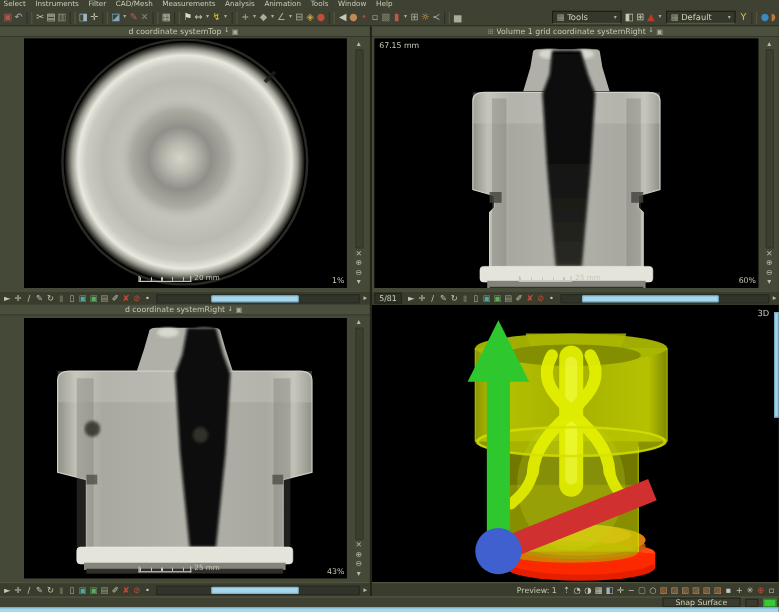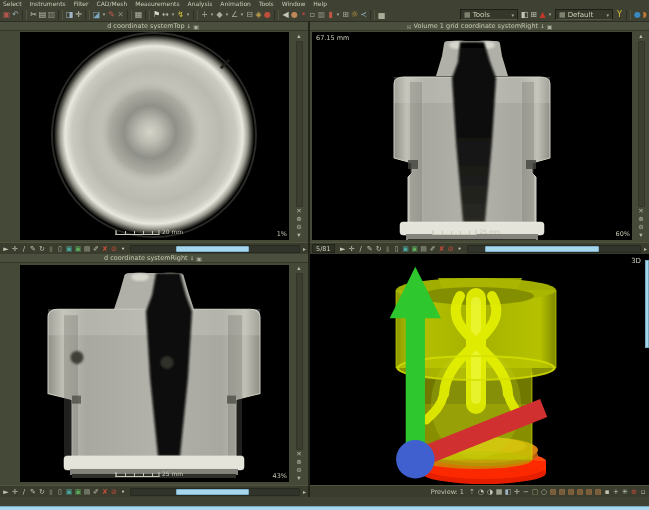--- a/index.html
+++ b/index.html
@@ -513,15 +513,22 @@
           <span class="vpt-icon" style="color: rgb(195, 199, 179);">+</span>
           <span class="vpt-icon" style="color: rgb(195, 199, 179);">✳</span>
           <span class="vpt-icon" style="color: rgb(196, 74, 56);">⊕</span>
           <span class="vpt-icon" style="color: rgb(195, 199, 179);">▫</span>
       </div>
     </div>
 
     <div id="right-scroll-thumb"></div>
   </div>
 
+  <div id="statusbar">
+    <div class="status-box">
+      <span>Snap Surface</span>
+    </div>
+    <div class="mini-box"></div>
+    <div class="mini-box green"></div>
+  </div>
   <div id="bottom-scroll"></div>
 
 </div>
 
 </body></html>

